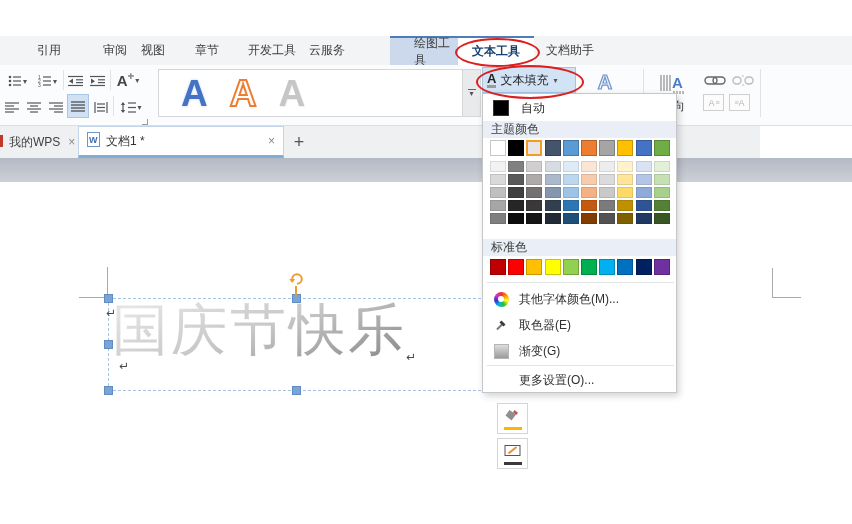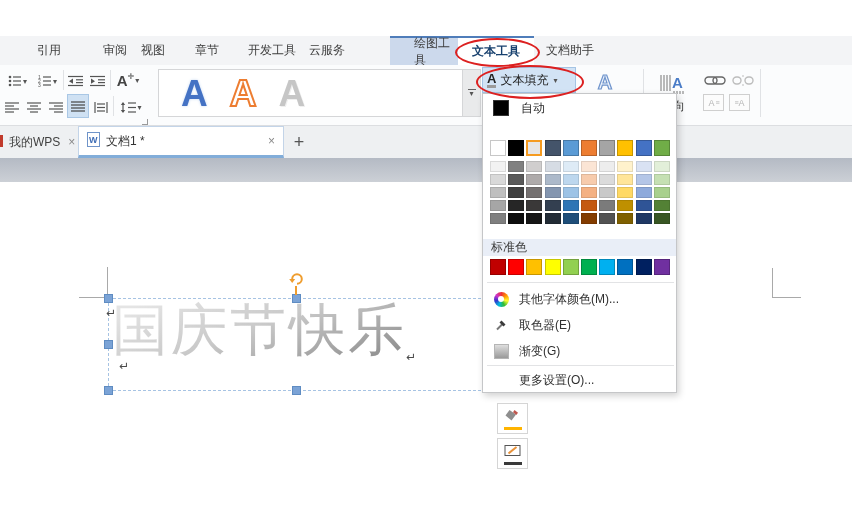--- a/index.html
+++ b/index.html
@@ -43,21 +43,21 @@
                  box-sizing:border-box;display:flex;align-items:center;padding:0 4px;gap:4px;font-size:12px;color:#222;}
   #text-fill-btn .tfa{font-weight:bold;font-size:13px;border-bottom:3px solid #9b9b9b;line-height:13px;}
   #text-effect-btn{position:absolute;left:592px;top:4px;width:26px;height:26px;display:flex;align-items:center;justify-content:center;
                    font-size:20px;font-weight:bold;color:#6f94cc;-webkit-text-fill-color:#eef4fc;-webkit-text-stroke:1.2px #6f94cc;}
   
   #direction-btn{position:absolute;left:650px;top:4px;width:46px;height:50px;display:flex;flex-direction:column;align-items:center;justify-content:center;font-size:12px;color:#3a3a3a;}
   .mini-ico{position:absolute;display:flex;align-items:center;justify-content:center;}
   .flow-box{border:1px solid #cfcfcf;color:#b5b5b5;font-size:9px;width:19px;height:15px;display:flex;align-items:center;justify-content:center;gap:1px;background:#fcfcfc;}
   .flow-box .fl{font-size:7px;letter-spacing:-1px;}
   
-  #doctab-bar{position:absolute;left:0;top:90px;width:852px;height:32px;background:#eef0f2;}
+  #doctab-bar{position:absolute;left:0;top:90px;width:760px;height:32px;background:#eef0f2;}
   #clip-mark{position:absolute;left:0;top:9px;width:3px;height:12px;background:#c0392b;}
   #home-tab{position:absolute;left:0;top:0;width:77px;height:32px;display:flex;align-items:center;font-size:12px;color:#3f3f3f;padding-left:9px;box-sizing:border-box;}
   #home-tab .x{margin-left:8px;color:#8a8a8a;font-size:12px;}
   #doc-tab{position:absolute;left:78px;top:0;width:206px;height:32px;background:#fff;border:1px solid #c3d4e8;border-bottom:3px solid #82add9;
            box-sizing:border-box;display:flex;align-items:center;font-size:12px;color:#333;padding:0 8px;}
   #doc-tab .x{margin-left:auto;color:#8a8a8a;font-size:12px;}
   #doc-tab .dlabel{margin-left:6px;}
   #newtab-btn{position:absolute;left:288px;top:4px;width:22px;height:24px;display:flex;align-items:center;justify-content:center;font-size:18px;color:#555;}
   
   #gray-band{position:absolute;left:0;top:122px;width:852px;height:24px;background:linear-gradient(#b4bac4,#ccd0d6);border-bottom:1px solid #9aa1ab;}
@@ -370,20 +370,23 @@
     <div id="wordart-text">国庆节快乐</div>
     <span class="pmark" style="left:106px;top:124px;">↵</span>
     <span class="pmark" style="left:119px;top:177px;">↵</span>
     <span class="pmark" style="left:406px;top:168px;">↵</span>
   </div>
 
   <div id="fill-menu">
     <div class="menu-row" id="auto-item">
       <span class="asw"></span>
       <span>自动</span>
+    </div>
+    <div class="mheader" id="theme-header">
+      <span>主题颜色</span>
     </div>
     <div id="theme-row">
         <div class="sw" style="left: 7px; background: rgb(255, 255, 255);"></div>
         <div class="sw" style="left: 25.2px; background: rgb(0, 0, 0);"></div>
         <div class="sw selected" style="left: 43.4px; background: rgb(231, 230, 230);"></div>
         <div class="sw" style="left: 61.6px; background: rgb(68, 84, 106);"></div>
         <div class="sw" style="left: 79.8px; background: rgb(91, 155, 213);"></div>
         <div class="sw" style="left: 98px; background: rgb(237, 125, 49);"></div>
         <div class="sw" style="left: 116.2px; background: rgb(165, 165, 165);"></div>
         <div class="sw" style="left: 134.4px; background: rgb(255, 192, 0);"></div>

